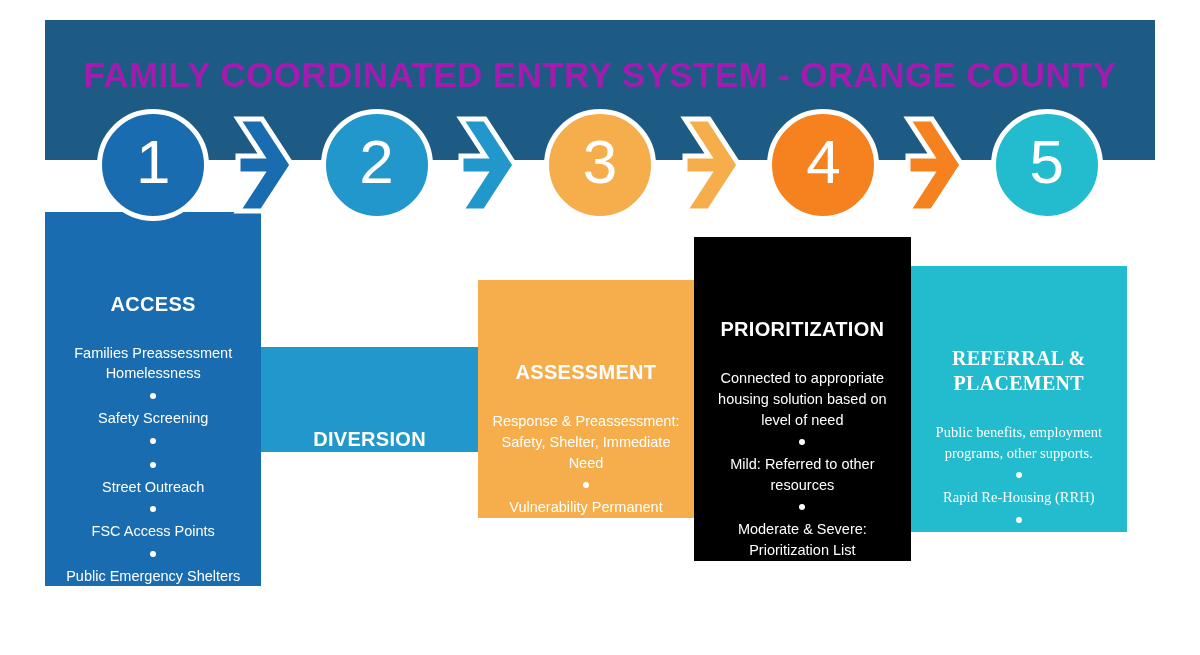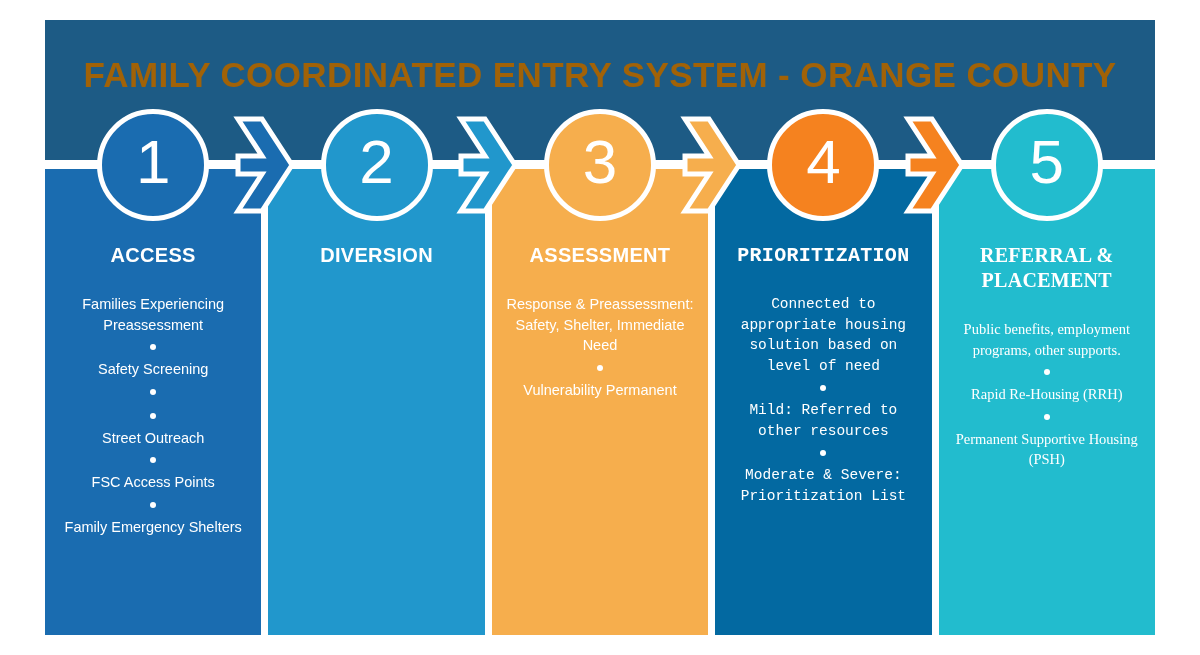--- a/index.html
+++ b/index.html
@@ -21,21 +21,21 @@
     position:absolute;
     left:45px; top:20px;
     width:1110px; height:143px;
     background:#1d5b85;
   }
   .header-title{
     position:absolute;
     left:45px; top:20px;
     width:1110px; height:110px;
     display:flex; align-items:center; justify-content:center;
-    color:#a16207;
+    color:#a21caf;
     font-size:35px;
     font-weight:700;
     letter-spacing:0.4px;
     text-align:center;
     white-space:nowrap;
   }
 
   
   .rail{
     position:absolute;
@@ -44,22 +44,22 @@
     background:#ffffff;
     z-index:4;
   }
 
   
   .columns{
     position:absolute;
     left:45px; top:163px;
     width:1144px; height:472px;
     display:flex;
-    gap:7px;
     z-index:1;
+    align-items:center;
   }
   .column{
     position:relative;
     width:216.4px;
     display:flex;
     flex-direction:column;
     align-items:center;
     box-sizing:border-box;
     padding:0 10px;
   }
@@ -132,61 +132,60 @@
   <div class="header-band"></div>
 
   <div class="header-title">FAMILY COORDINATED ENTRY SYSTEM - ORANGE COUNTY</div>
 
   <div class="rail"></div>
 
   <div class="columns" id="columns">
       <div class="column" style="background: rgb(26, 108, 176);">
         <div class="col-heading">ACCESS</div>
         <div class="col-body">
-          <div class="col-item">Families Experiencing Preassessment</div>
+          <div class="col-item">Families Preassessment Homelessness</div>
           <div class="dot"></div>
           <div class="col-item">Safety Screening</div>
           <div class="dot"></div>
           <div class="dot"></div>
           <div class="col-item">Street Outreach</div>
           <div class="dot"></div>
           <div class="col-item">FSC Access Points</div>
           <div class="dot"></div>
-          <div class="col-item">Family Emergency Shelters</div>
+          <div class="col-item">Public Emergency Shelters</div>
         </div>
       </div>
       <div class="column" style="background: rgb(33, 151, 204);">
         <div class="col-heading">DIVERSION</div>
       </div>
       <div class="column" style="background: rgb(246, 174, 77);">
         <div class="col-heading">ASSESSMENT</div>
         <div class="col-body">
           <div class="col-item">Response &amp; Preassessment: Safety, Shelter, Immediate Need</div>
           <div class="dot"></div>
           <div class="col-item">Vulnerability Permanent</div>
         </div>
       </div>
-      <div class="column" style="background: #0369a1; font-family: Liberation Mono, monospace;">
+      <div class="column" style="background: #000000;">
         <div class="col-heading">PRIORITIZATION</div>
         <div class="col-body">
           <div class="col-item">Connected to appropriate housing solution based on level of need</div>
           <div class="dot"></div>
           <div class="col-item">Mild: Referred to other resources</div>
           <div class="dot"></div>
           <div class="col-item">Moderate &amp; Severe: Prioritization List</div>
         </div>
       </div>
       <div class="column" style="background: rgb(34, 188, 206); font-family: Liberation Serif, serif;">
         <div class="col-heading">REFERRAL &amp; PLACEMENT</div>
         <div class="col-body">
           <div class="col-item">Public benefits, employment programs, other supports.</div>
           <div class="dot"></div>
           <div class="col-item">Rapid Re-Housing (RRH)</div>
           <div class="dot"></div>
-          <div class="col-item">Permanent Supportive Housing (PSH)</div>
         </div>
       </div>
     </div>
 
   <div id="circles">
       <div class="circle" style="left: 97.2px; background: rgb(26, 108, 176);">
         <span>1</span>
       </div>
       <div class="circle" style="left: 320.6px; background: rgb(33, 151, 204);">
         <span>2</span>

